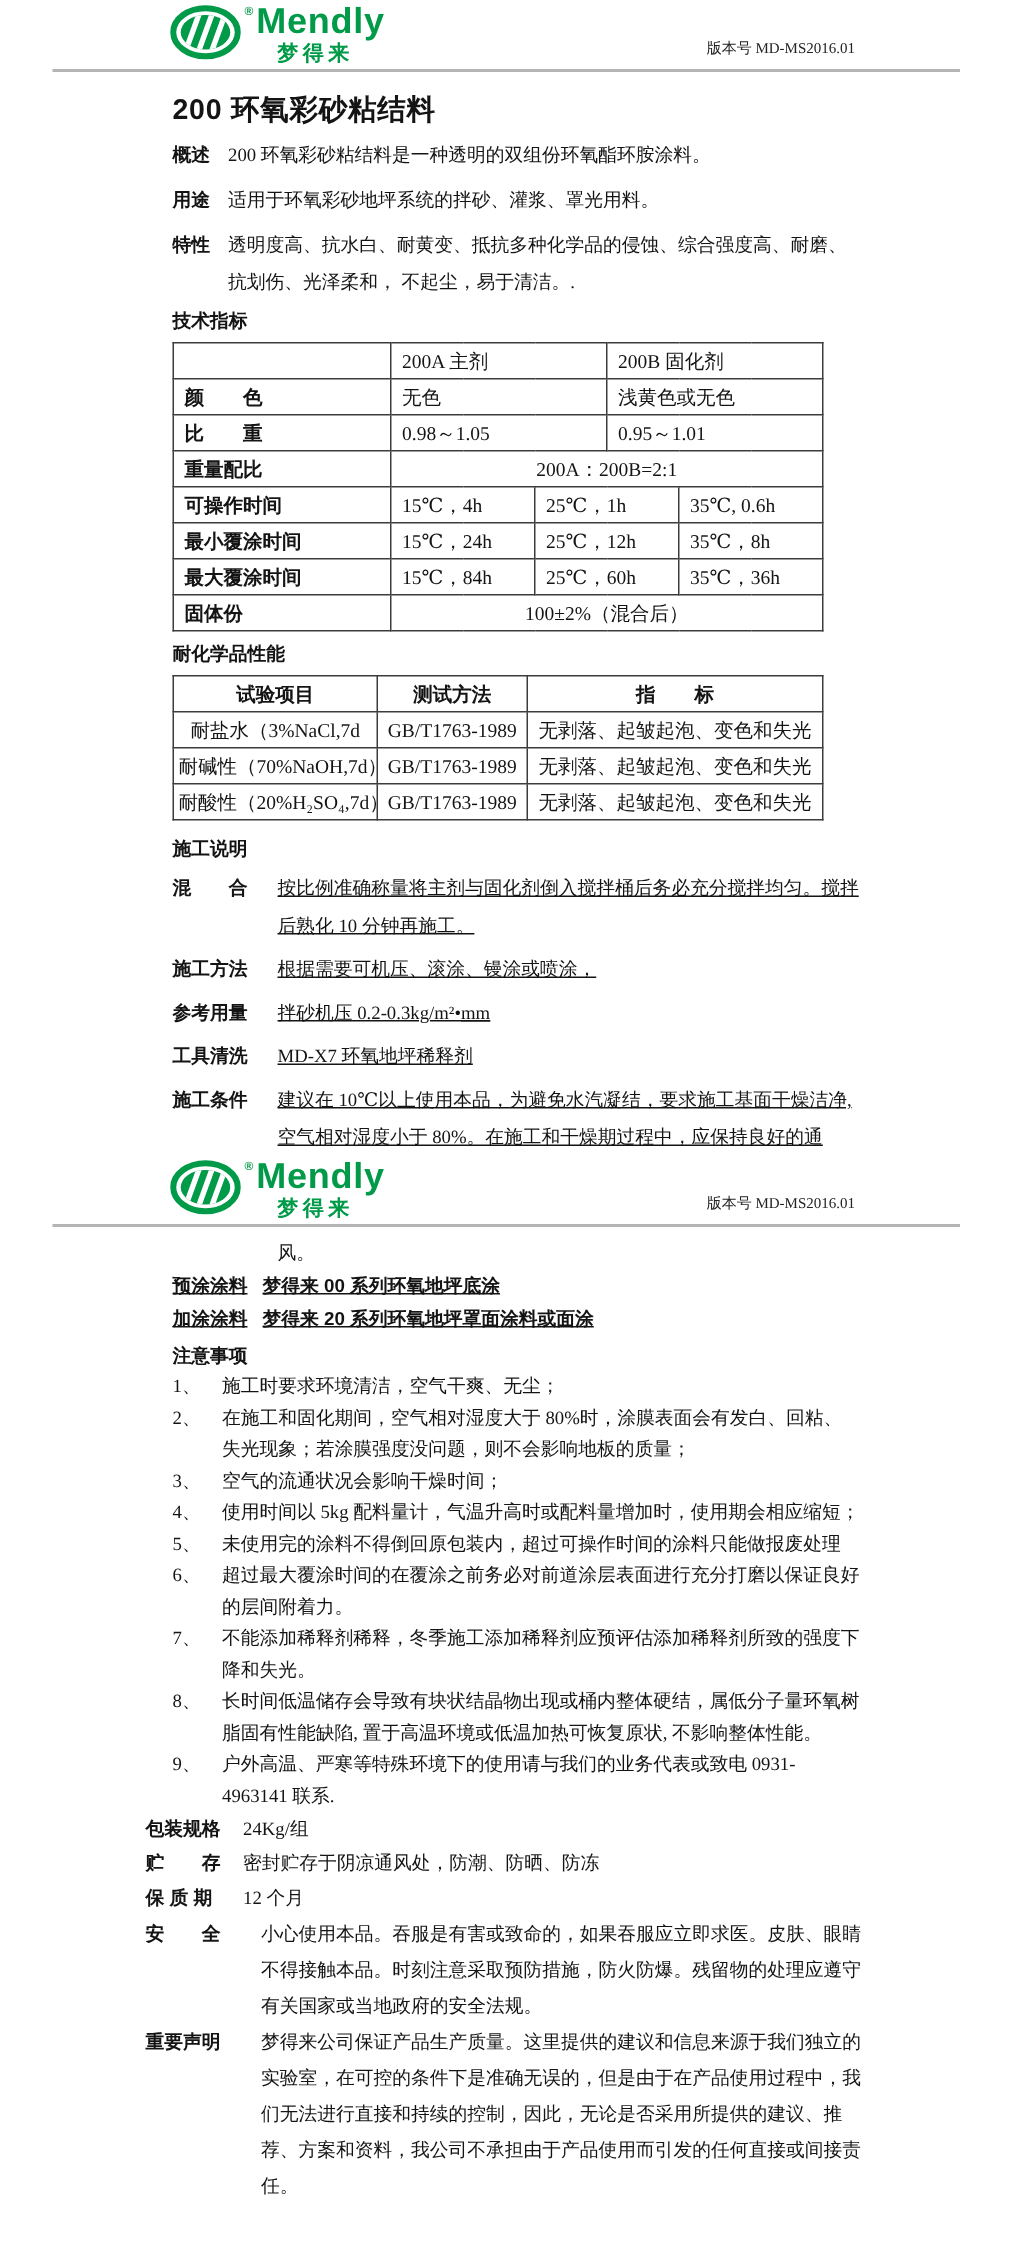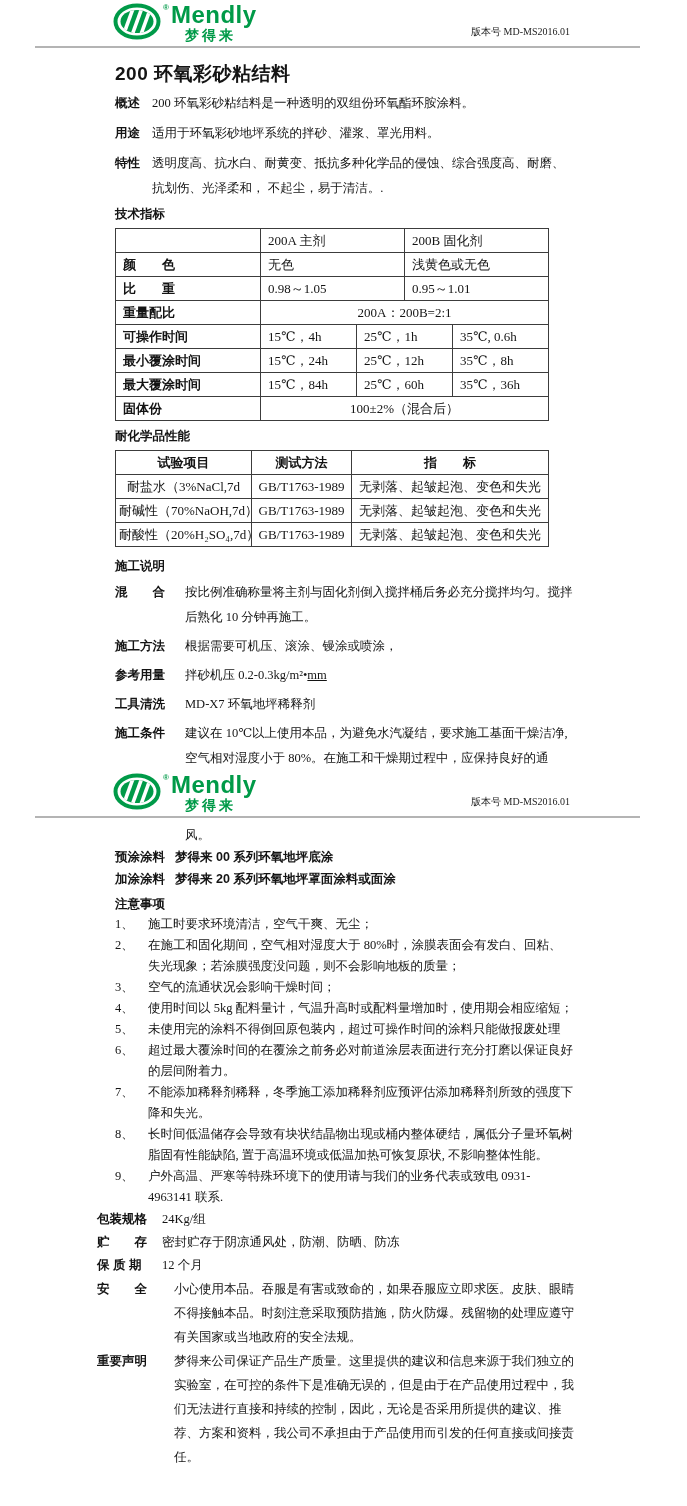--- a/index.html
+++ b/index.html
@@ -29,26 +29,26 @@
   .sec .lbl{width:37px;flex:none;}
   .sec .txt{width:418px;}
   .h2{font-family:"Liberation Sans",sans-serif;font-weight:bold;line-height:20px;margin-top:3px;}
   .h2.mt{margin-top:5px;}
   table{border-collapse:collapse;table-layout:fixed;width:433px;margin-top:4px;font-size:13px;}
   td{border:1px solid #3c3c3c;padding:2px 7px;height:19px;vertical-align:middle;overflow:hidden;white-space:nowrap;}
   .tc{text-align:center;}
   #chem td{text-align:center;padding:2px 3px;}
   .cons{display:flex;margin-top:4px;line-height:25px;}
   .cons .lbl{width:70px;flex:none;}
-  .cons .txt{width:388px;}
+  .cons .txt{width:388px;text-decoration:underline;}
   .u{text-decoration:underline;}
   .consh{margin-top:9px;}
   
   .cont-line{margin:6px 0 0 185px;line-height:22px;}
-  .coat{display:flex;margin-left:115px;line-height:22px;}
+  .coat{display:flex;margin-left:115px;line-height:22px;text-decoration:underline;}
   .coat .lbl{width:60px;flex:none;}
   .coat .txt{width:412px;}
   .nh{margin:4px 0 0 115px;line-height:20px;}
   .note{display:flex;margin-left:115px;line-height:21px;}
   .note .num{width:33px;flex:none;}
   .note .txt{width:426px;}
   .info{display:flex;margin-left:97px;line-height:23px;}
   .info.sp{line-height:24px;gap:12px;}
   .info .lbl{width:65px;flex:none;}
   .info .txt{width:400px;}

